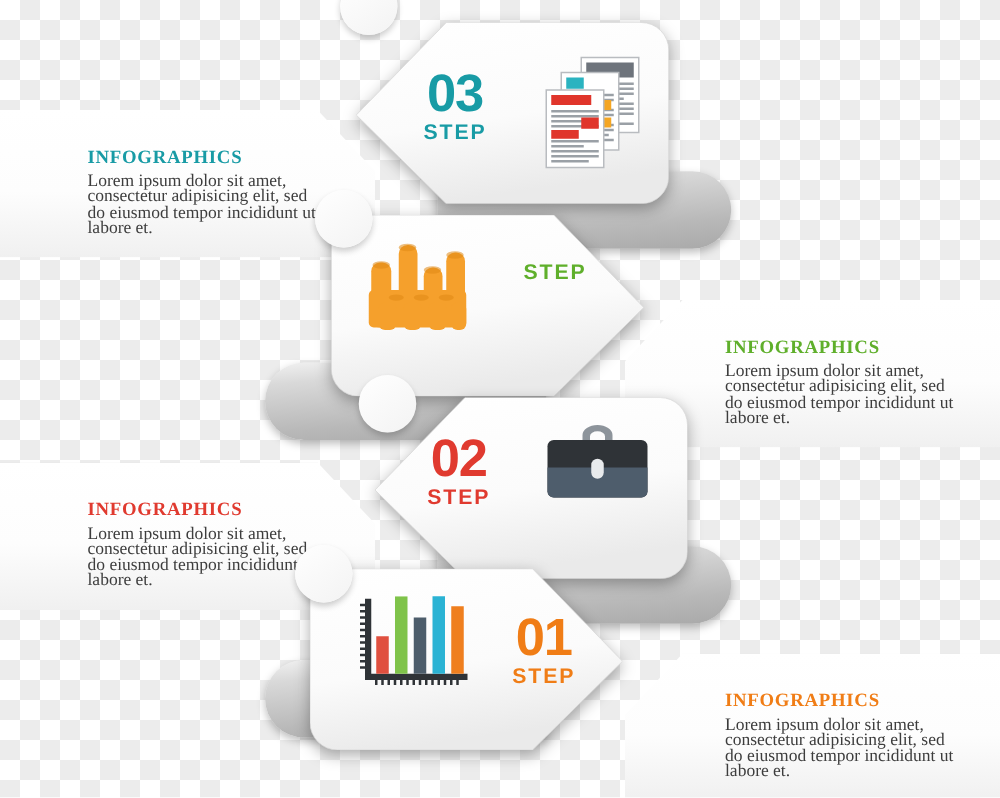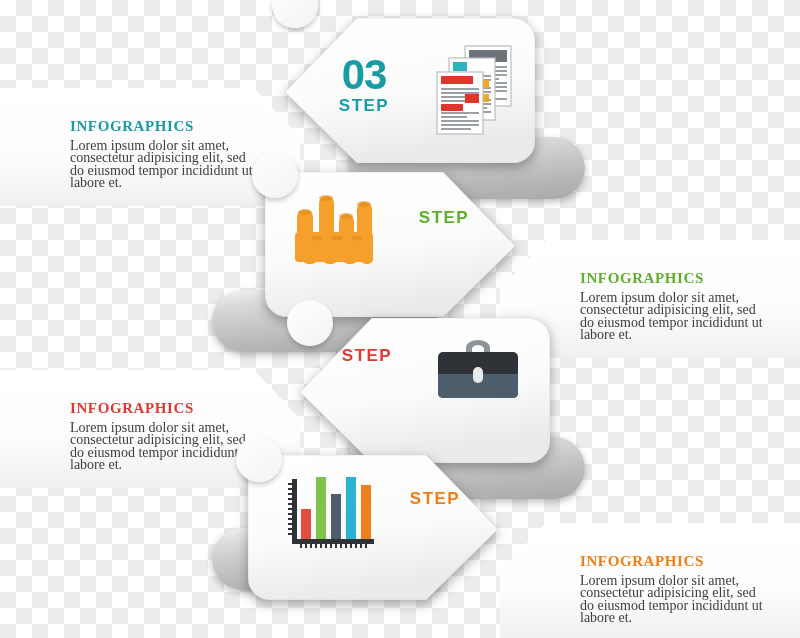--- a/index.html
+++ b/index.html
@@ -228,20 +228,21 @@
         <defs>
           <linearGradient id="g02" x1="0" y1="0" x2="0.25" y2="1">
             <stop offset="0" stop-color="#ffffff"></stop>
             <stop offset="0.6" stop-color="#fbfbfb"></stop>
             <stop offset="1" stop-color="#eaeaea"></stop>
           </linearGradient>
         </defs>
         <path d="M72,0 H228 A22,22 0 0 1 250,22 V123 A22,22 0 0 1 228,145 H72 L0,74 Z" fill="url(#g02)" stroke="#d7d7d7" stroke-width="0.6"></path>
       </svg>
       <div class="lbl" style="left:28px;top:28px;width:78px;color:#e03a2f;">
+        <span class="num">02</span>
         <span class="stp">STEP</span>
       </div>
 
       <div class="icon" style="left:134px;top:18px;">
         <svg width="88" height="68" viewBox="0 0 88 68">
           <path d="M32,18 V12 a12,8 0 0 1 24,0 V18 h-6 V13 a6,4 0 0 0 -12,0 V18 Z" fill="#8d949b"></path>
           <rect x="4" y="16" width="80" height="46" rx="5" fill="#2f3337"></rect>
           <path d="M4,38 h80 v19 a5,5 0 0 1 -5,5 H9 a5,5 0 0 1 -5,-5 Z" fill="#4e5d6c"></path>
           <rect x="39" y="31" width="10" height="16" rx="5" fill="#e8eaec"></rect>
         </svg>
@@ -268,20 +269,21 @@
         <defs>
           <linearGradient id="g01" x1="0" y1="0" x2="0.25" y2="1">
             <stop offset="0" stop-color="#ffffff"></stop>
             <stop offset="0.6" stop-color="#fbfbfb"></stop>
             <stop offset="1" stop-color="#eaeaea"></stop>
           </linearGradient>
         </defs>
         <path d="M22,0 H178 L250,74 L178,145 H22 A22,22 0 0 1 0,123 V22 A22,22 0 0 1 22,0 Z" fill="url(#g01)" stroke="#d7d7d7" stroke-width="0.6"></path>
       </svg>
       <div class="lbl" style="left:148px;top:34px;width:78px;color:#f07d16;">
+        <span class="num">01</span>
         <span class="stp">STEP</span>
       </div>
 
       <div class="icon" style="left:38px;top:22px;">
         <svg width="92" height="74" viewBox="0 0 92 74">
           <rect x="6" y="2" width="5" height="62" fill="#2f3337"></rect>
           <rect x="6" y="62" width="82" height="5" fill="#2f3337"></rect>
           <g fill="#2f3337">
             <rect x="2" y="6" width="4" height="2"></rect>
               <rect x="2" y="11" width="4" height="2"></rect>

